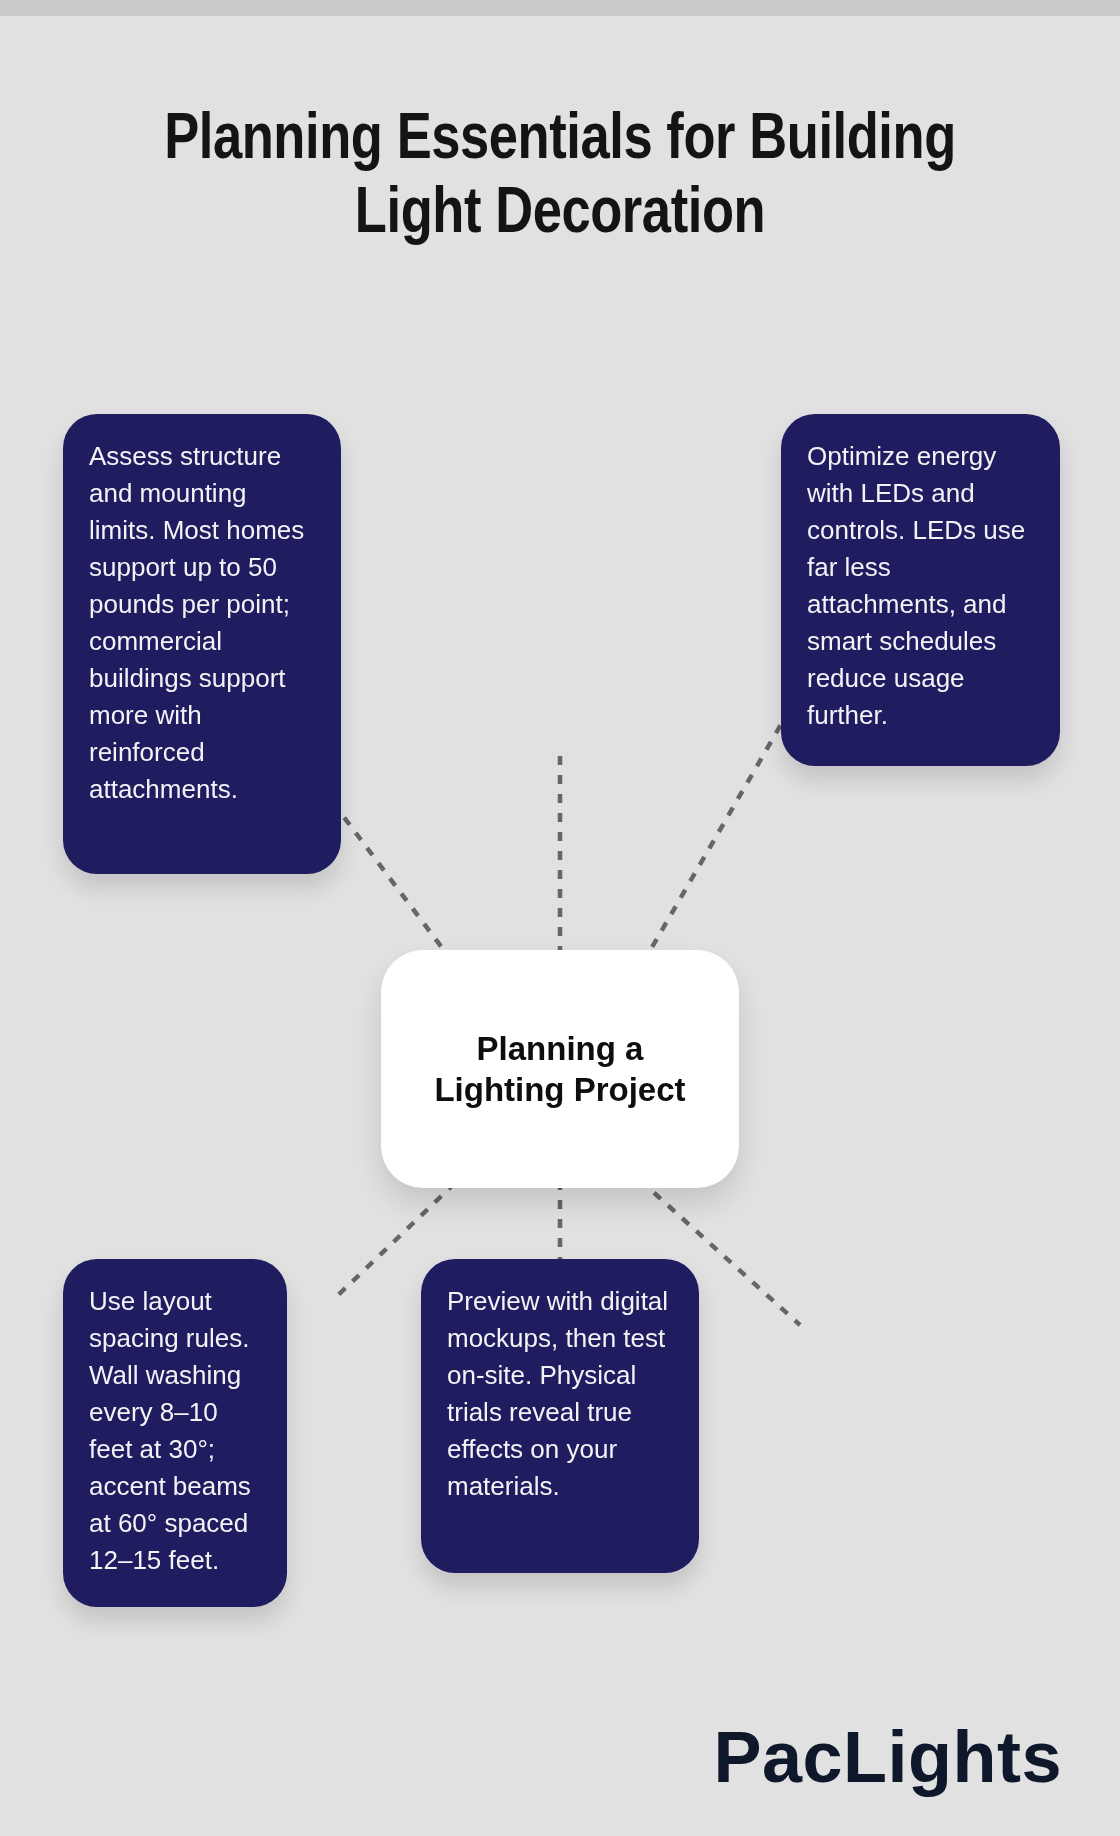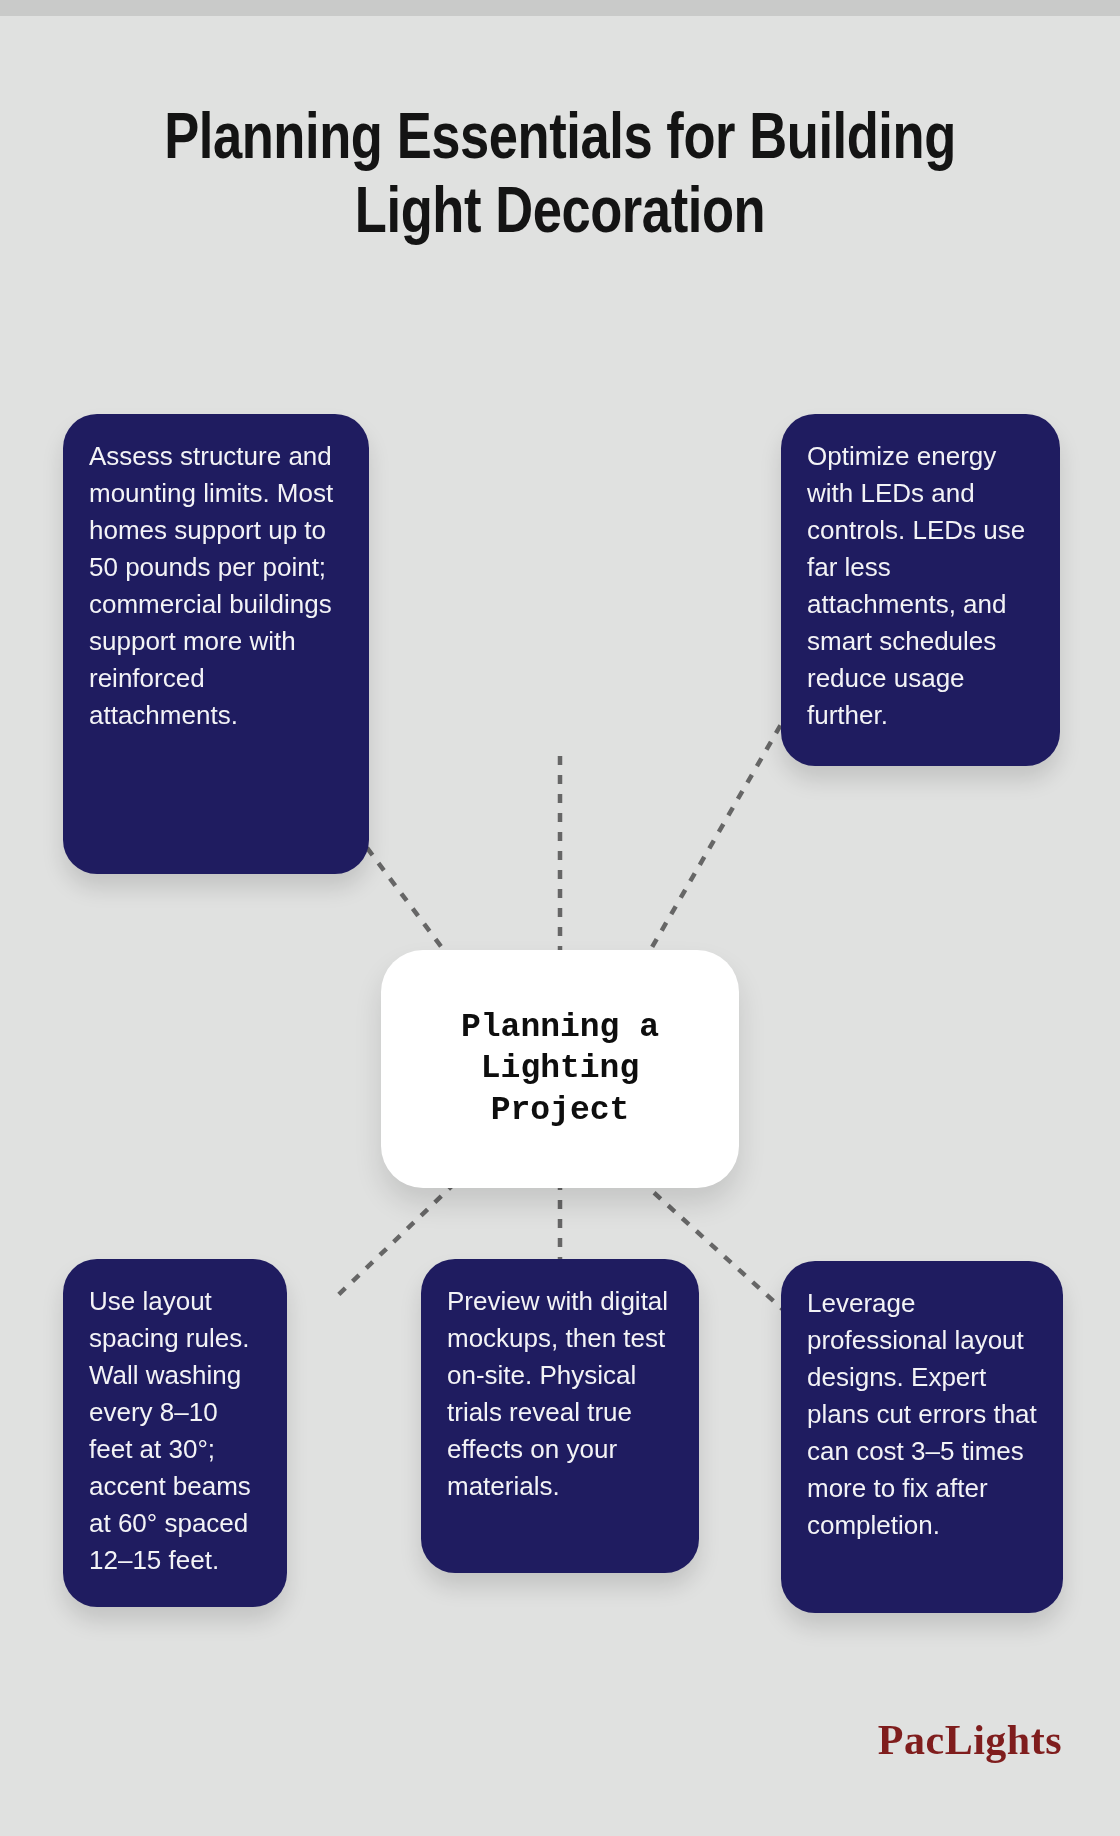--- a/index.html
+++ b/index.html
@@ -52,21 +52,21 @@
     position: absolute;
     box-sizing: border-box;
     background: #1f1c60;
     color: #f3f3f6;
     border-radius: 34px;
     padding: 24px 26px;
     font-size: 26px;
     line-height: 37px;
     box-shadow: 0 14px 22px rgba(0,0,0,0.13);
   }
-  .card-top-left      { left: 63px;  top: 398px;  width: 306px; min-height: 460px; }
+  .card-top-left      { left: 63px;  top: 398px;  width: 278px; min-height: 460px; }
   .card-top-middle    { left: 420px; top: 398px;  width: 278px; min-height: 350px; }
   .card-top-right     { left: 781px; top: 398px;  width: 279px; min-height: 352px; }
   .card-bottom-left   { left: 63px;  top: 1243px; width: 224px; min-height: 348px; }
   .card-bottom-middle { left: 421px; top: 1243px; width: 278px; min-height: 314px; }
   .card-bottom-right  { left: 781px; top: 1245px; width: 282px; min-height: 352px; }
 
   
   .center-node {
     position: absolute;
     left: 381px;
@@ -75,39 +75,37 @@
     height: 238px;
     box-sizing: border-box;
     background: #ffffff;
     border-radius: 42px;
     box-shadow: 0 16px 28px rgba(0,0,0,0.12);
     display: flex;
     align-items: center;
     justify-content: flex-end;
     text-align: center;
     padding: 0 30px;
-    font-family: Liberation Mono, monospace;
   }
   .center-node .label {
     font-size: 33px;
     font-weight: 700;
     line-height: 1.25;
     color: #0e0e0e;
   }
 
   
   .brand {
     position: absolute;
     top: 1700px;
     right: 58px;
-    font-size: 42px;
+    font-size: 72px;
     font-weight: 700;
     letter-spacing: 0.5px;
-    color: #7f1d1d;
-    font-family: Liberation Serif, serif;
+    color: #0f172a;
   }
 </style>
 </head>
 <body>
 
 <div class="canvas">
 
   <div class="title-wrap">
     <div class="title">Planning Essentials for Building Light Decoration</div>
   </div>
@@ -135,19 +133,16 @@
   </div>
 
   <div class="card card-bottom-left">
     <span>Use layout spacing rules. Wall washing every 8–10 feet at 30°; accent beams at 60° spaced 12–15 feet.</span>
   </div>
 
   <div class="card card-bottom-middle">
     <span>Preview with digital mockups, then test on-site. Physical trials reveal true effects on your materials.</span>
   </div>
 
-  <div class="card card-bottom-right">
-    <span>Leverage professional layout designs. Expert plans cut errors that can cost 3–5 times more to fix after completion.</span>
-  </div>
 
   <div class="brand">PacLights</div>
 
 </div>
 
 </body></html>

